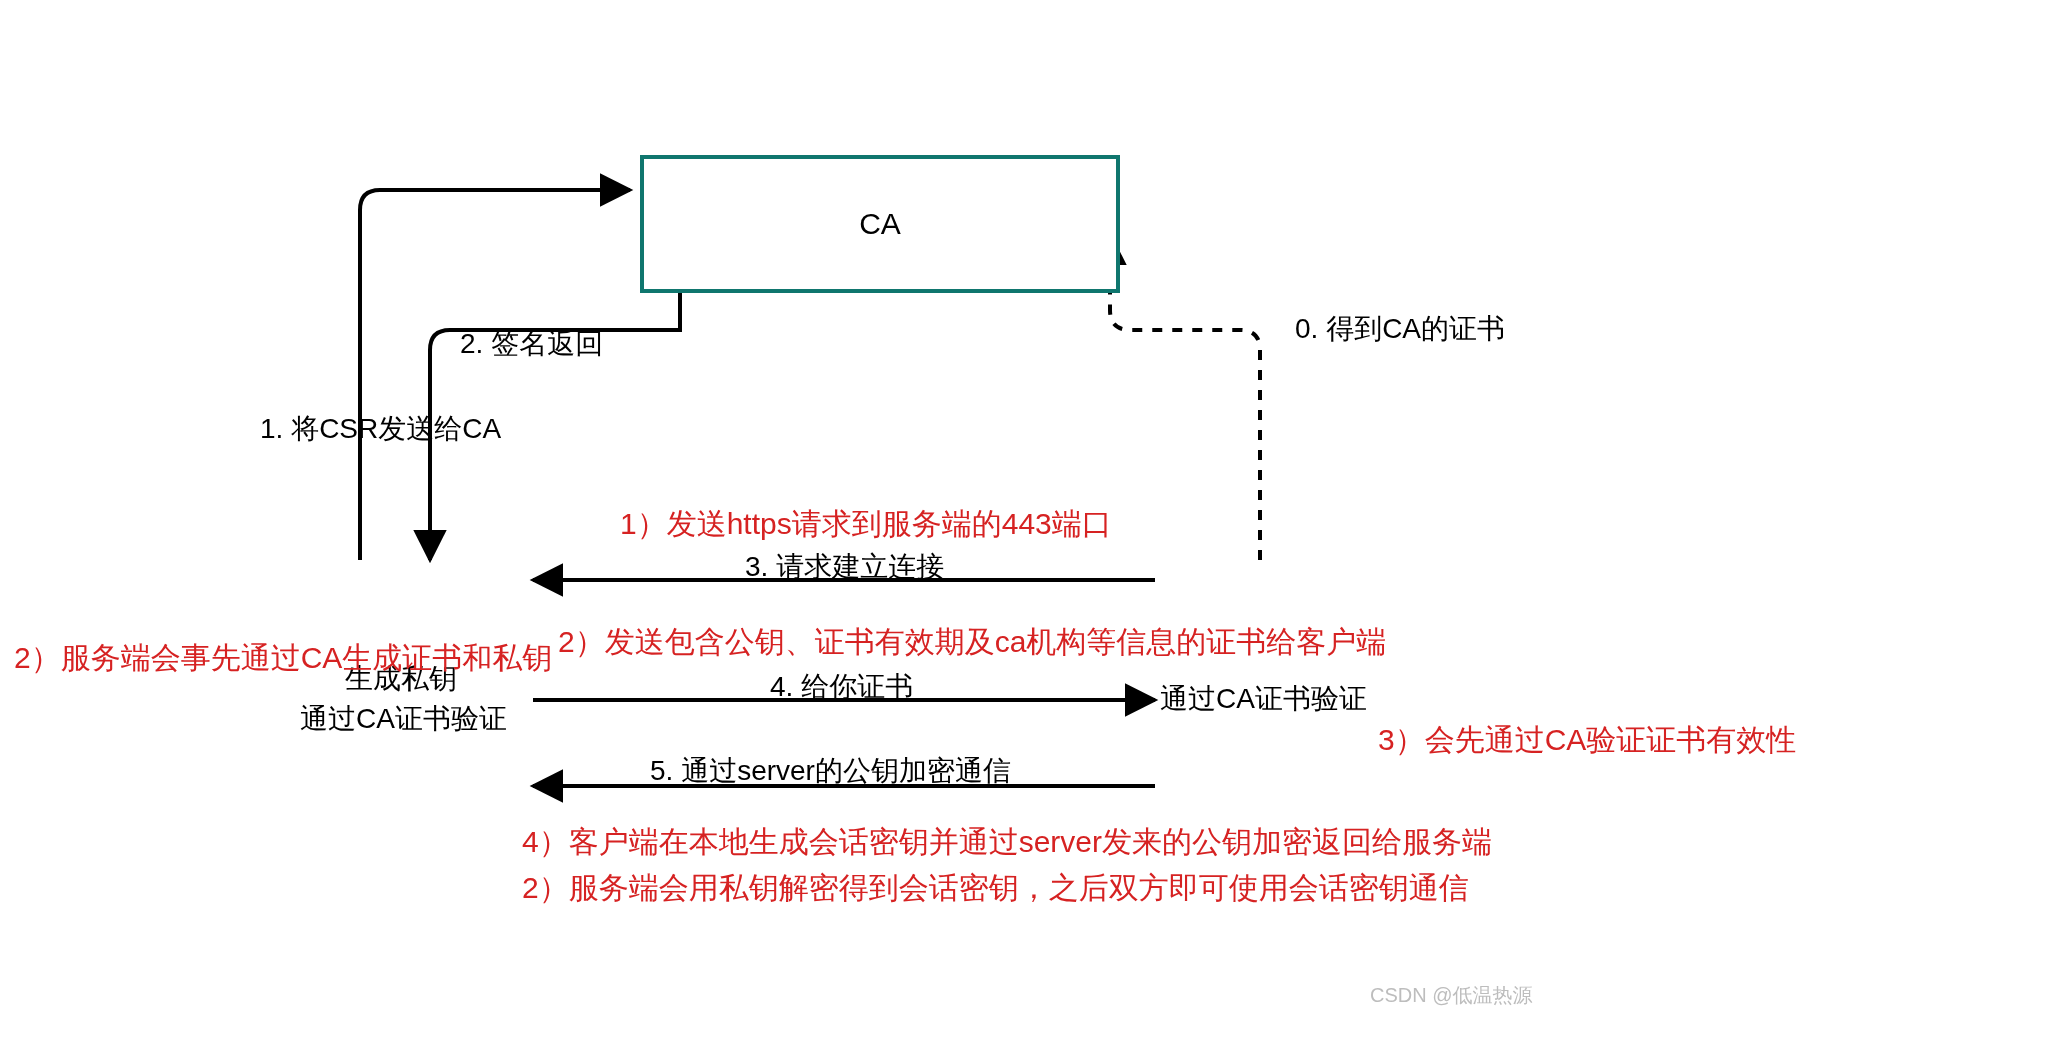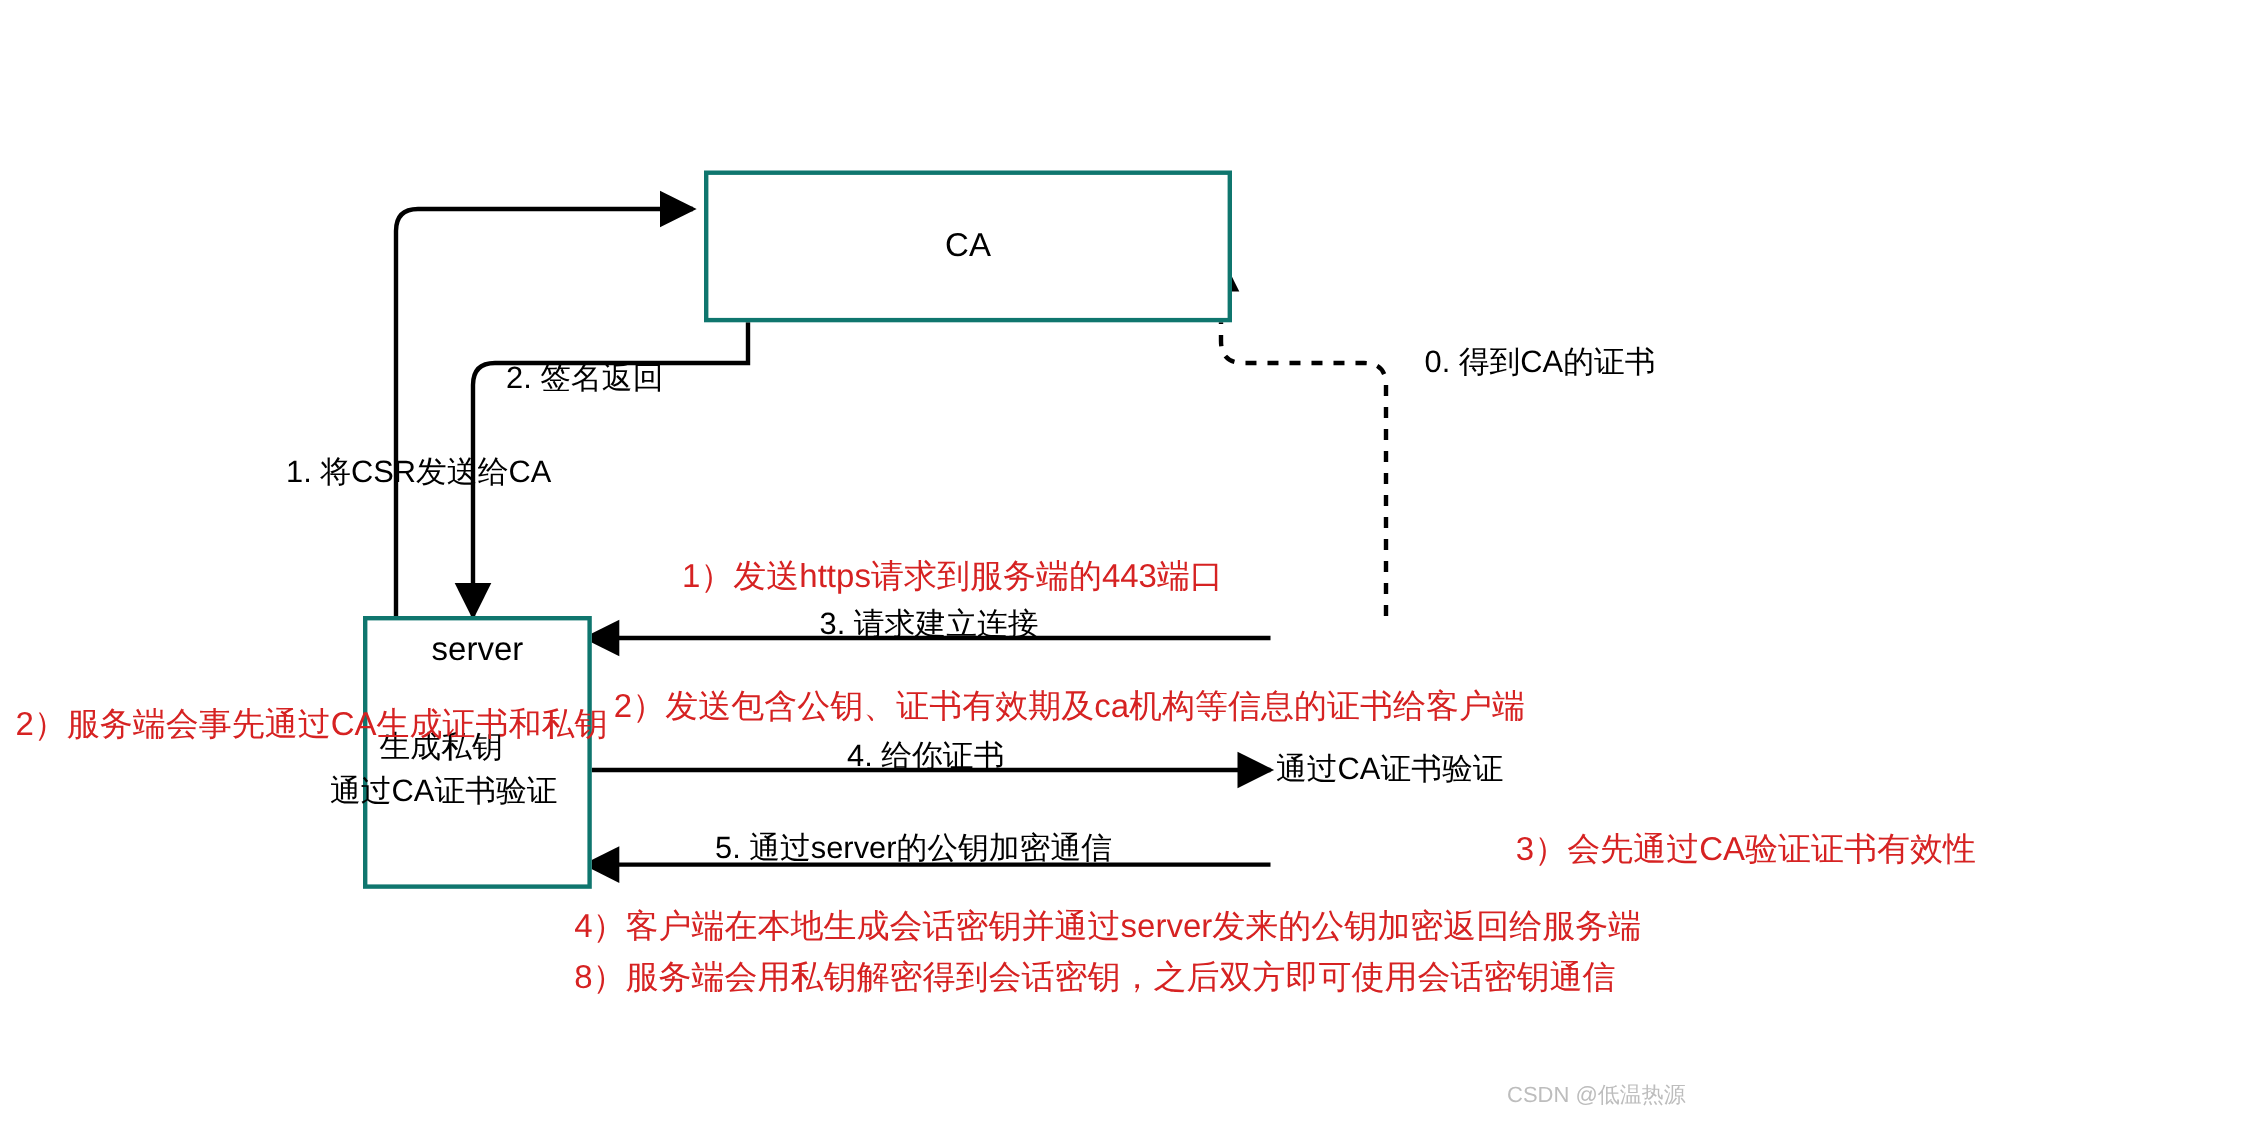--- a/index.html
+++ b/index.html
@@ -32,37 +32,34 @@
 
     <line x1="533" y1="700" x2="1155" y2="700" stroke="#000" stroke-width="4" marker-end="url(#arrow)"></line>
 
     <line x1="1155" y1="786" x2="533" y2="786" stroke="#000" stroke-width="4" marker-end="url(#arrow)"></line>
   </svg>
 
   <div class="box" style="left:640px;top:155px;width:472px;height:130px;">
     <span>CA</span>
   </div>
 
-  <div class="box" style="left:330px;top:560px;width:200px;height:230px;flex-direction:column;justify-content:flex-start;padding-top:10px;">
-    <span style="font-size:30px;">server</span>
-  </div>
   <div class="lbl" style="left:345px;top:660px;font-size:28px;">生成私钥</div>
   <div class="lbl" style="left:300px;top:700px;font-size:28px;">通过CA证书验证</div>
 
   <div class="lbl" style="left:1160px;top:680px;font-size:28px;">通过CA证书验证</div>
 
   <div class="lbl" style="left:1295px;top:310px;">0. 得到CA的证书</div>
   <div class="lbl" style="left:260px;top:410px;">1. 将CSR发送给CA</div>
   <div class="lbl" style="left:460px;top:325px;">2. 签名返回</div>
   <div class="lbl" style="left:745px;top:548px;">3. 请求建立连接</div>
   <div class="lbl" style="left:770px;top:668px;">4. 给你证书</div>
   <div class="lbl" style="left:650px;top:752px;">5. 通过server的公钥加密通信</div>
 
   <div class="red" style="left:14px;top:638px;">2）服务端会事先通过CA生成证书和私钥</div>
   <div class="red" style="left:620px;top:504px;">1）发送https请求到服务端的443端口</div>
   <div class="red" style="left:538px;top:622px;padding-left:20px;">2）发送包含公钥、证书有效期及ca机构等信息的证书给客户端</div>
-  <div class="red" style="left:1378px;top:752px;">3）会先通过CA验证证书有效性</div>
+  <div class="red" style="left:1378px;top:720px;">3）会先通过CA验证证书有效性</div>
   <div class="red" style="left:522px;top:822px;">4）客户端在本地生成会话密钥并通过server发来的公钥加密返回给服务端</div>
-  <div class="red" style="left:522px;top:868px;">8）服务端会用私钥解密得到会话密钥，之后双方即可使用会话密钥通信</div>
+  <div class="red" style="left:522px;top:868px;">2）服务端会用私钥解密得到会话密钥，之后双方即可使用会话密钥通信</div>
 
   <div class="watermark" style="left:1370px;top:982px;">CSDN @低温热源</div>
 
 </div>
 
 </body></html>

